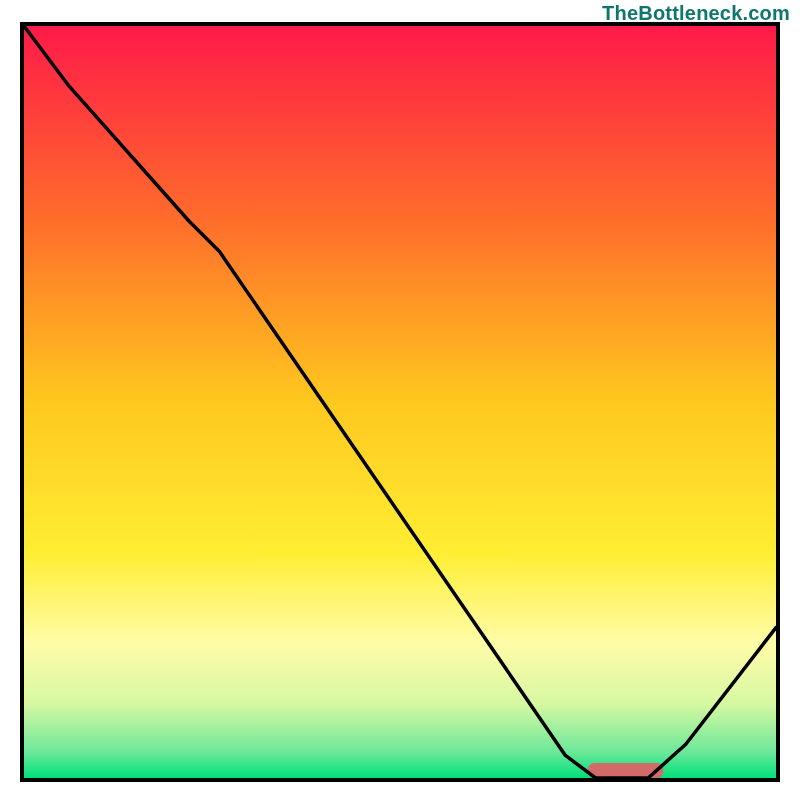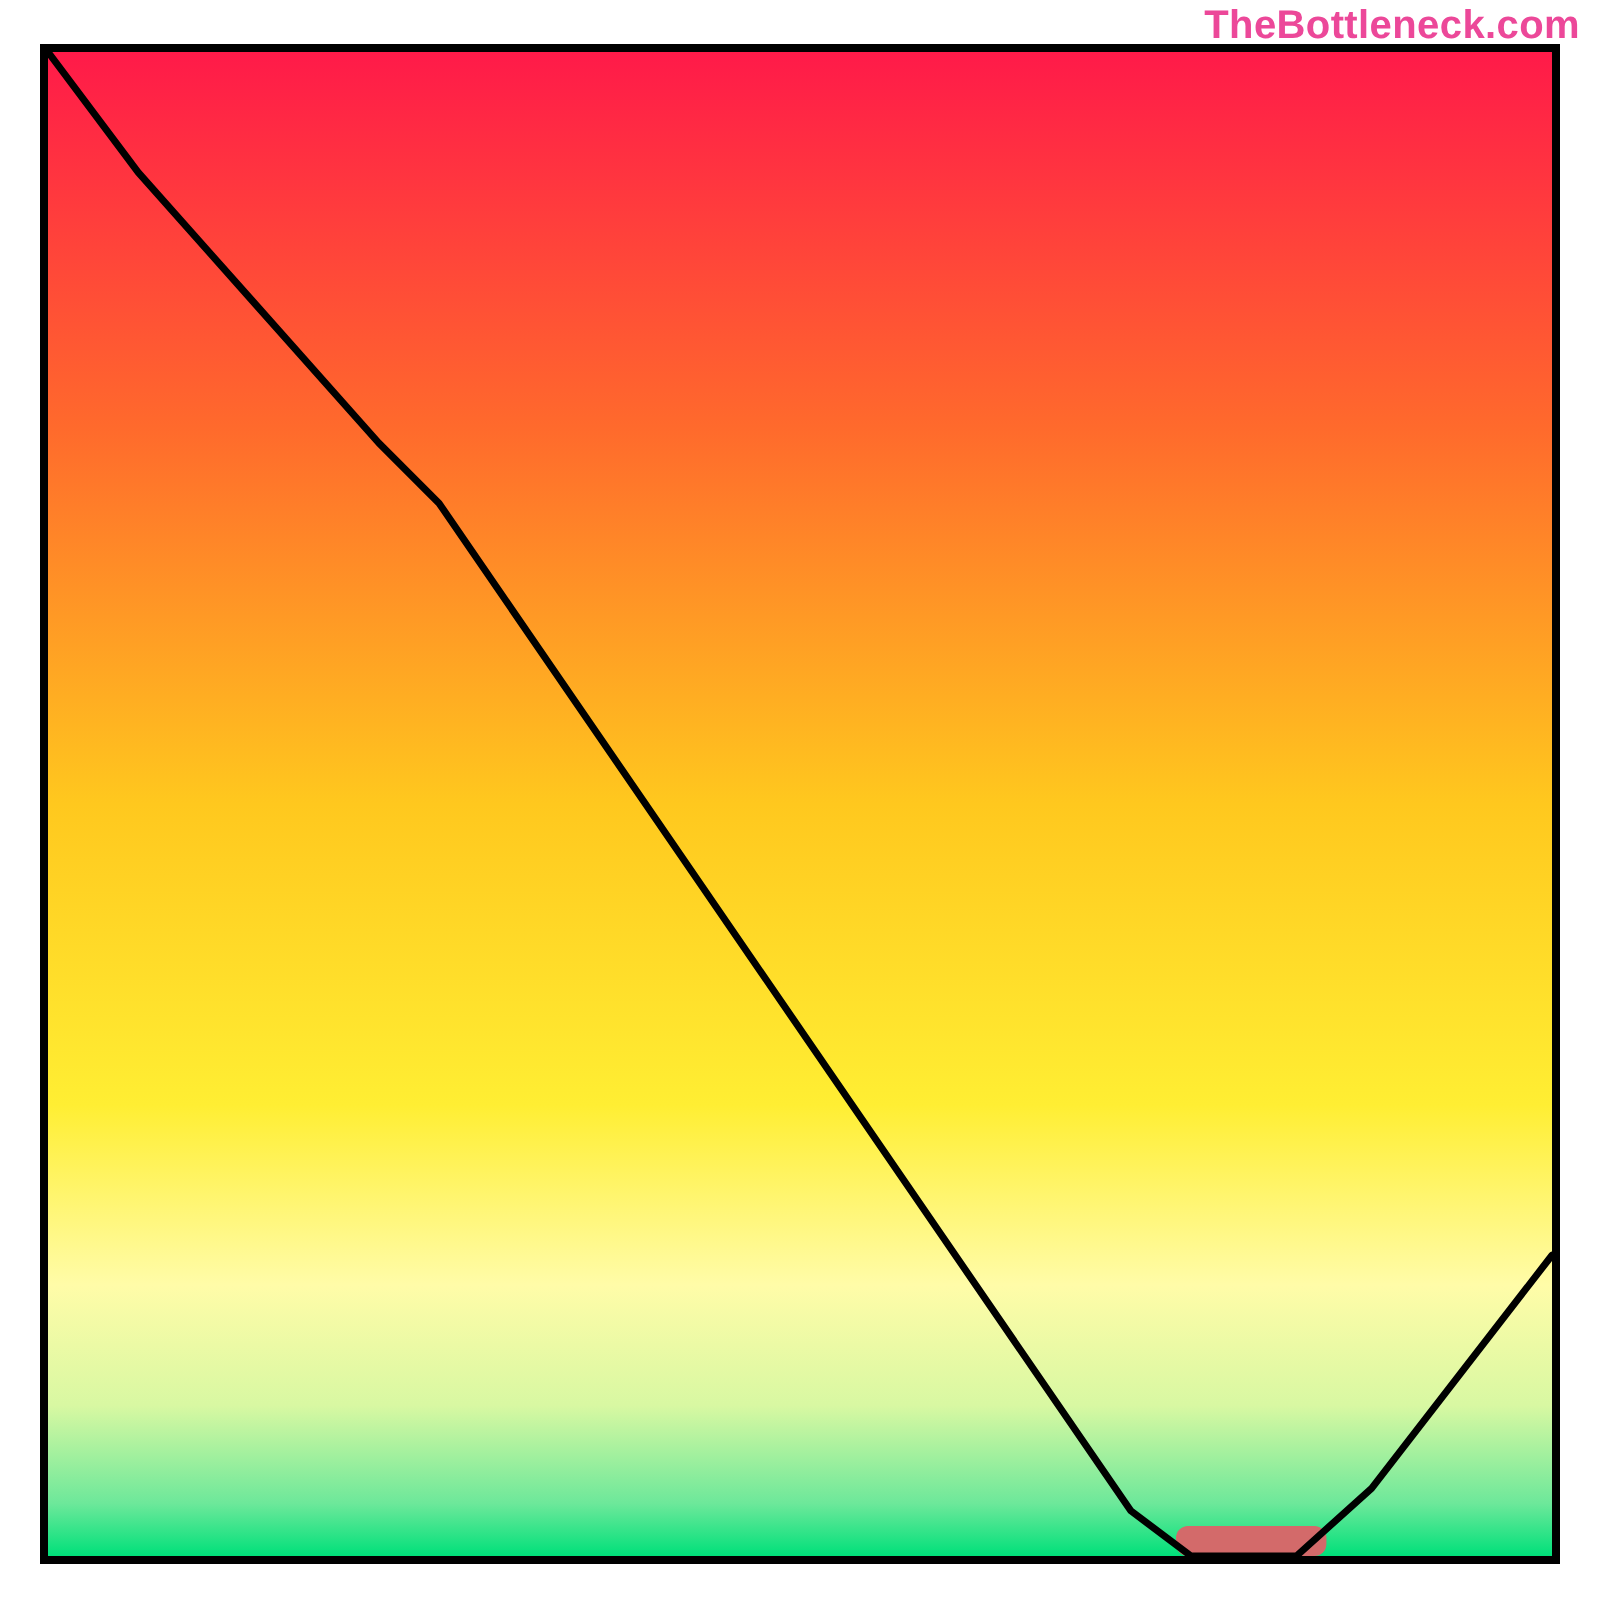--- a/index.html
+++ b/index.html
@@ -15,21 +15,21 @@
     position: relative;
     width: 800px;
     height: 800px;
   }
   .watermark {
     position: absolute;
     top: 2px;
     right: 10px;
     font-size: 20px;
     font-weight: bold;
-    color: #ec4899;
+    color: #0f766e;
     letter-spacing: 0.2px;
     z-index: 20;
   }
   .plot-border {
     position: absolute;
     left: 20px;
     top: 22px;
     width: 760px;
     height: 760px;
     border: 4px solid #000;

